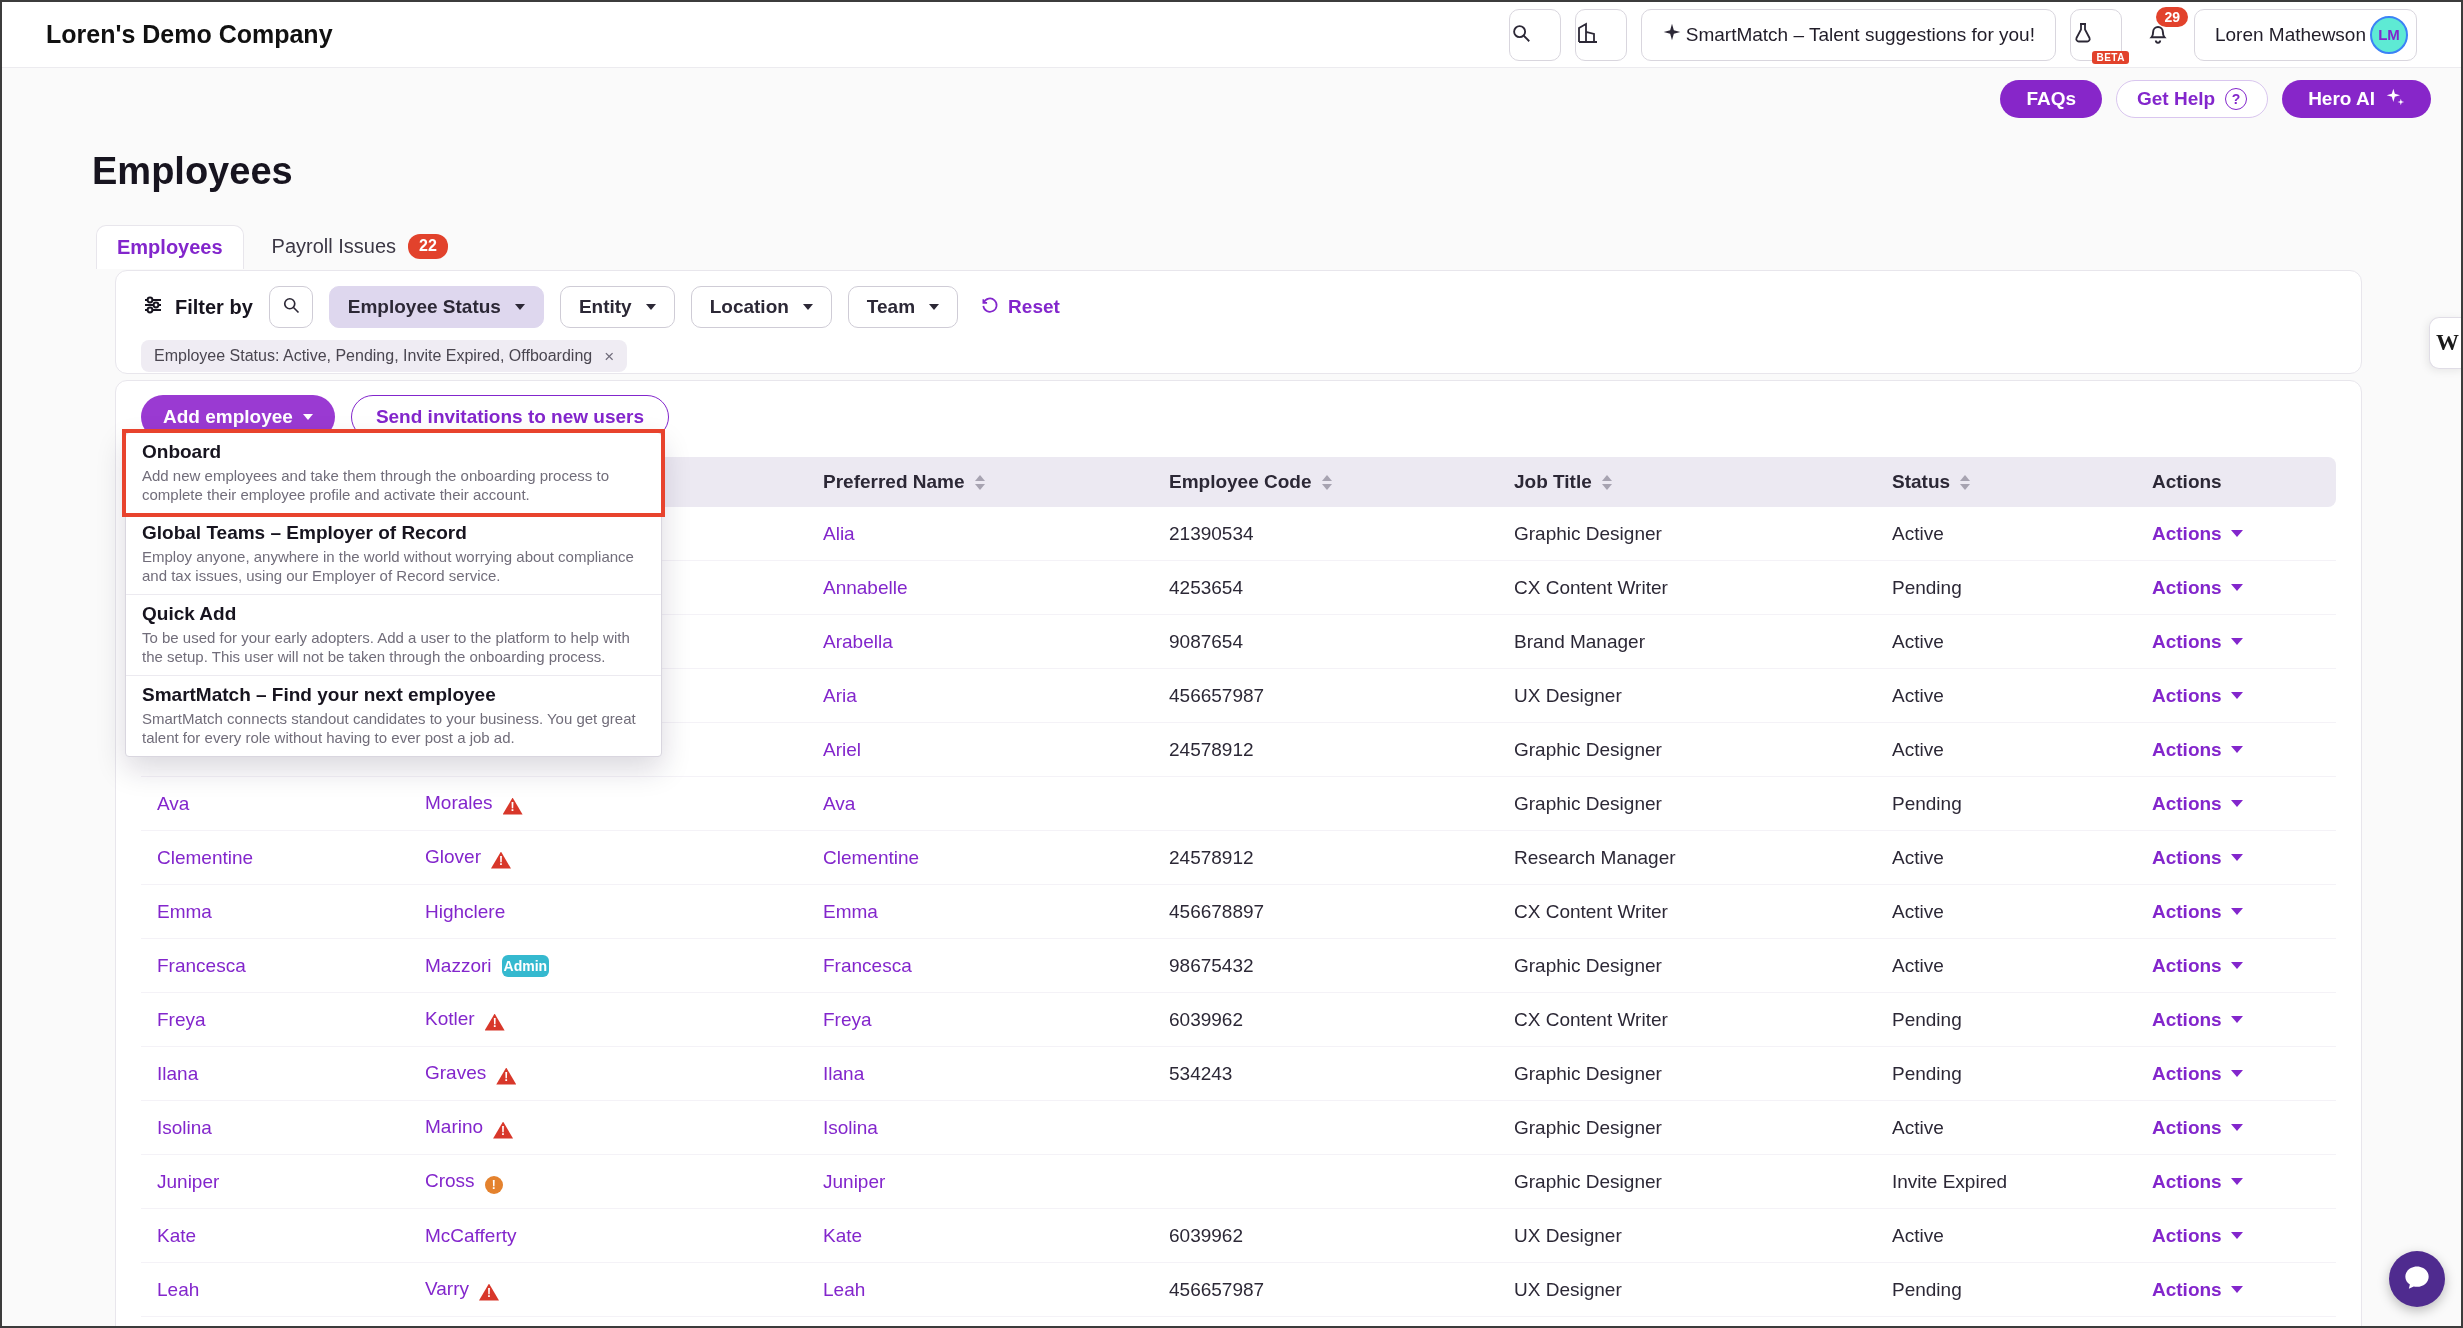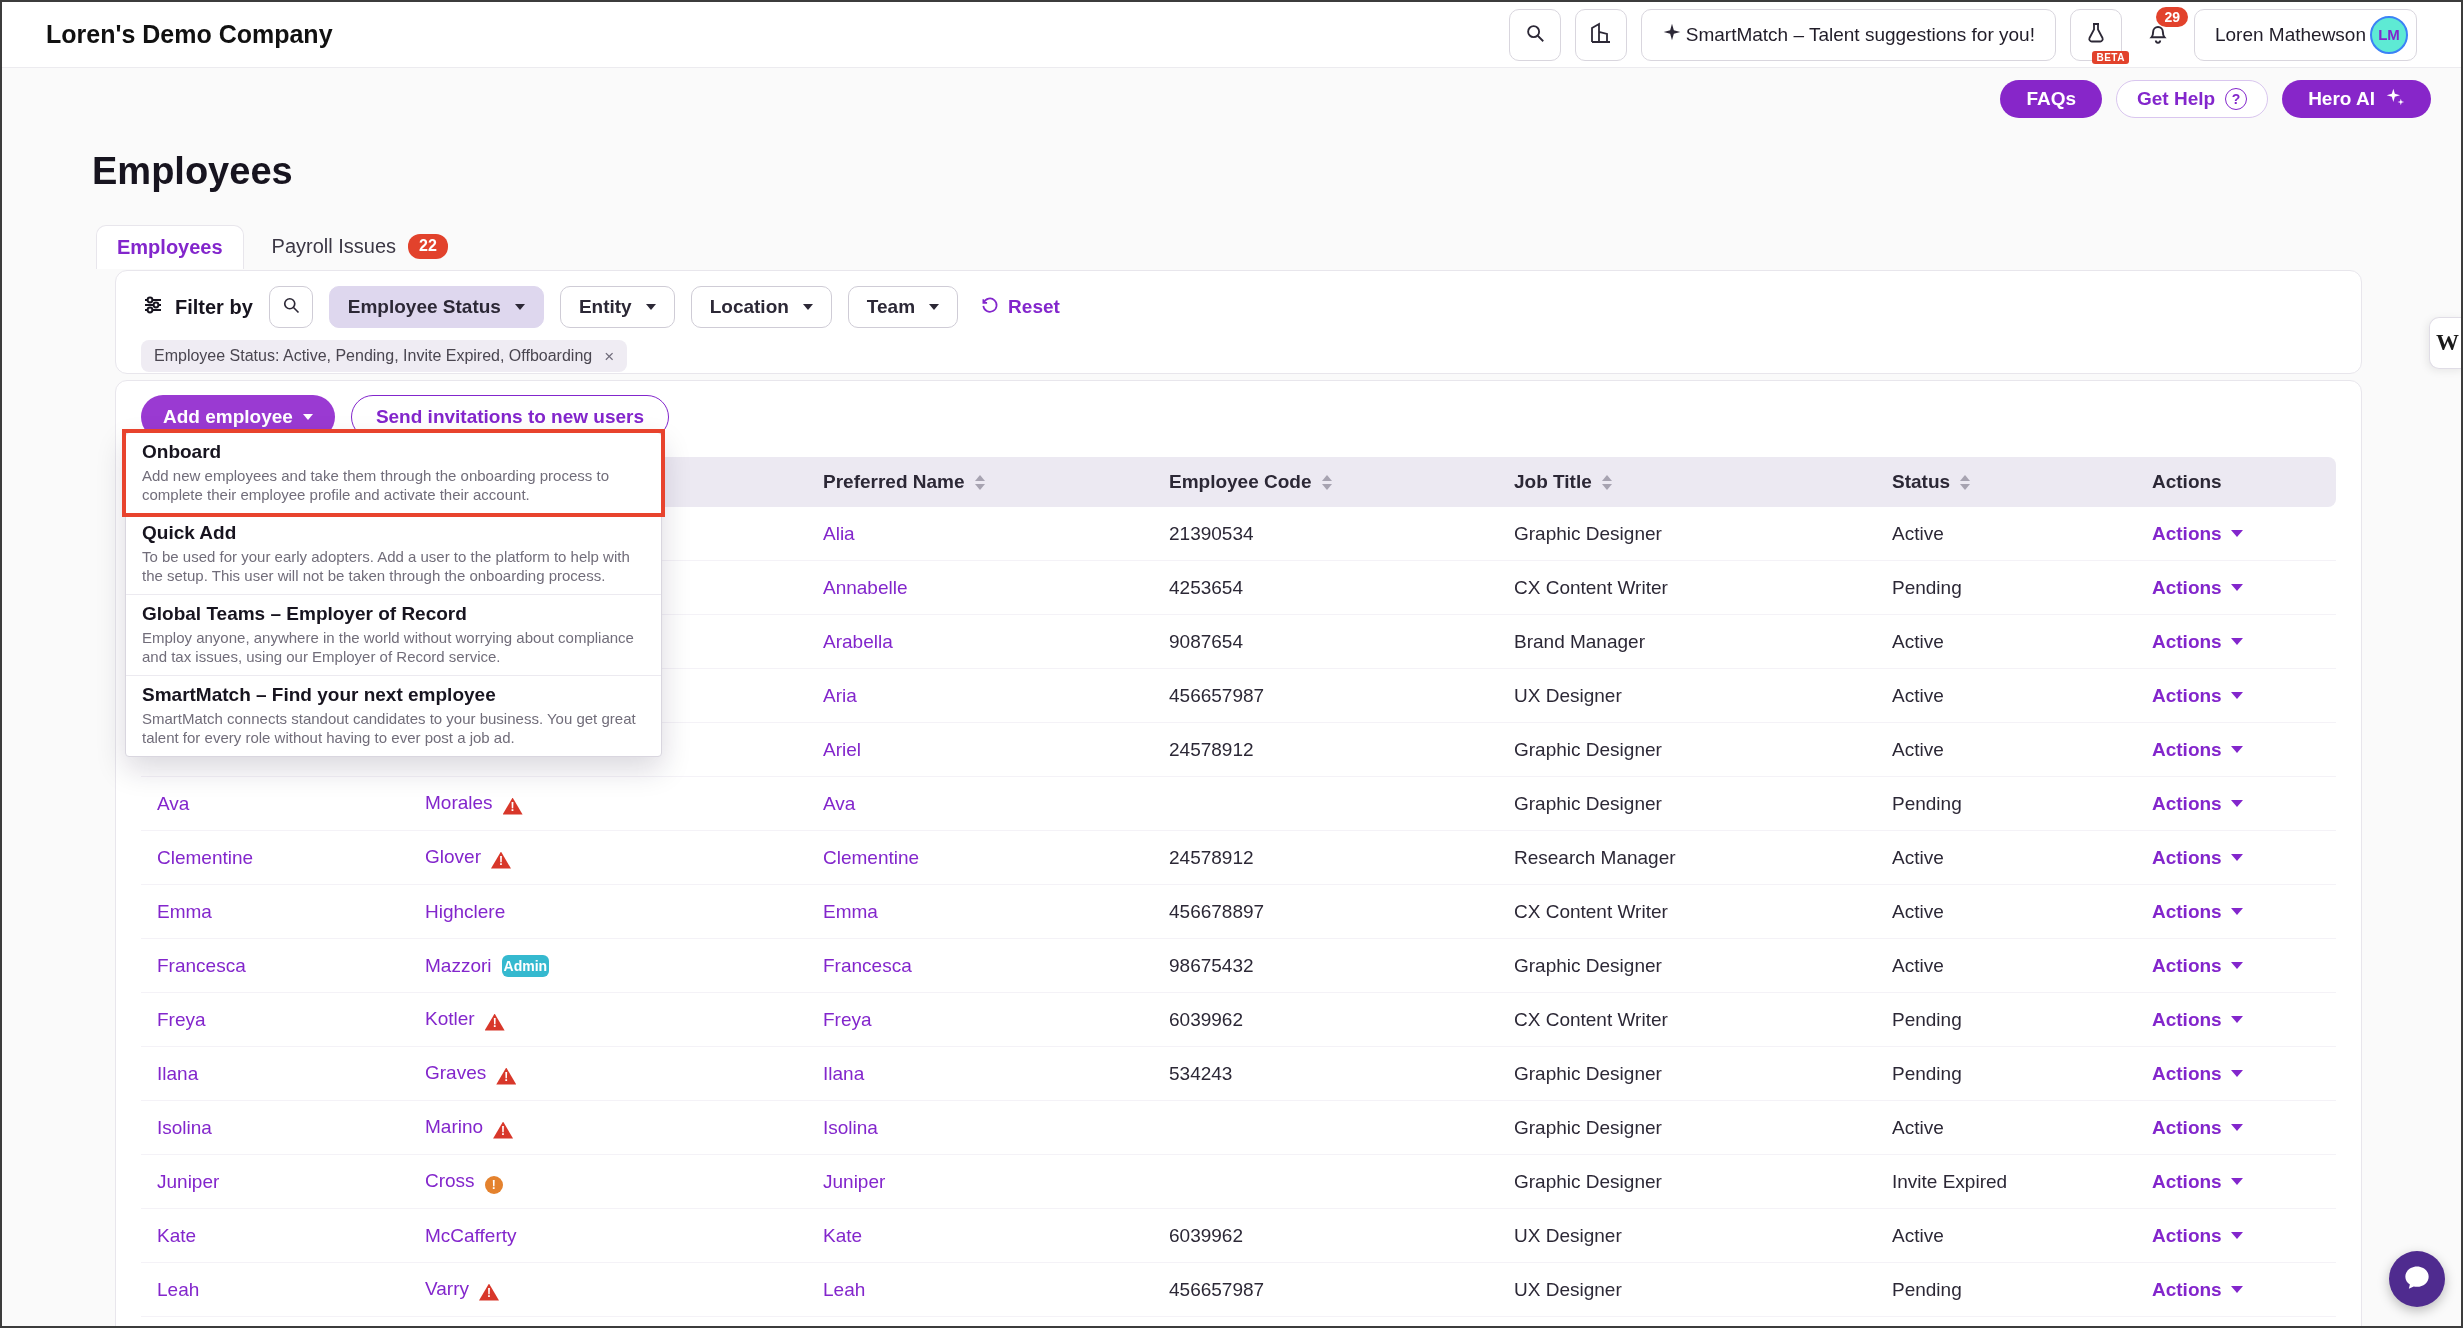--- a/index.html
+++ b/index.html
@@ -14,21 +14,21 @@
   
   .top-header {
     position:absolute; top:0; left:0; right:0; height:66px; background:#fff;
     border-bottom:1px solid #ecebef; display:flex; align-items:center;
     justify-content:space-between; padding:0 44px; z-index:4;
   }
   .company-name { font-size:25px; font-weight:700; color:#111; }
   .hdr-right { display:flex; align-items:center; gap:14px; }
   .icon-btn {
     width:52px; height:52px; border:1.5px solid #d9d6de; border-radius:10px;
-    background:#fff; display:flex; align-items:center; justify-content:center; cursor:pointer;
+    background:#fff; display:flex; align-items:center; cursor:pointer;
   }
   .pill-btn {
     height:52px; border:1.5px solid #d9d6de; border-radius:10px; background:#fff;
     display:flex; align-items:center; gap:4px; padding:0 20px; font-size:19px; color:#211d29; cursor:pointer;
   }
   .flask-wrap { position:relative; }
   .beta-tag {
     position:absolute; bottom:-4px; right:-8px; background:#e2422c; color:#fff;
     font-size:10px; font-weight:700; padding:1px 4px; border-radius:3px; letter-spacing:.5px;
   }
@@ -538,26 +538,26 @@
         </tbody>
     </table>
   </div>
 
   <div class="add-menu">
       <div class="menu-item highlighted">
         <div class="mi-title">Onboard</div>
         <div class="mi-desc">Add new employees and take them through the onboarding process to complete their employee profile and activate their account.</div>
       </div>
       <div class="menu-item">
+        <div class="mi-title">Global Teams – Employer of Record</div>
+        <div class="mi-desc">Employ anyone, anywhere in the world without worrying about compliance and tax issues, using our Employer of Record service.</div>
+      </div>
+      <div class="menu-item">
         <div class="mi-title">Quick Add</div>
         <div class="mi-desc">To be used for your early adopters. Add a user to the platform to help with the setup. This user will not be taken through the onboarding process.</div>
-      </div>
-      <div class="menu-item">
-        <div class="mi-title">Global Teams – Employer of Record</div>
-        <div class="mi-desc">Employ anyone, anywhere in the world without worrying about compliance and tax issues, using our Employer of Record service.</div>
       </div>
       <div class="menu-item">
         <div class="mi-title">SmartMatch – Find your next employee</div>
         <div class="mi-desc">SmartMatch connects standout candidates to your business. You get great talent for every role without having to ever post a job ad.</div>
       </div>
     </div>
 
   <div class="side-tab">W</div>
 
   <div class="chat-bubble">

